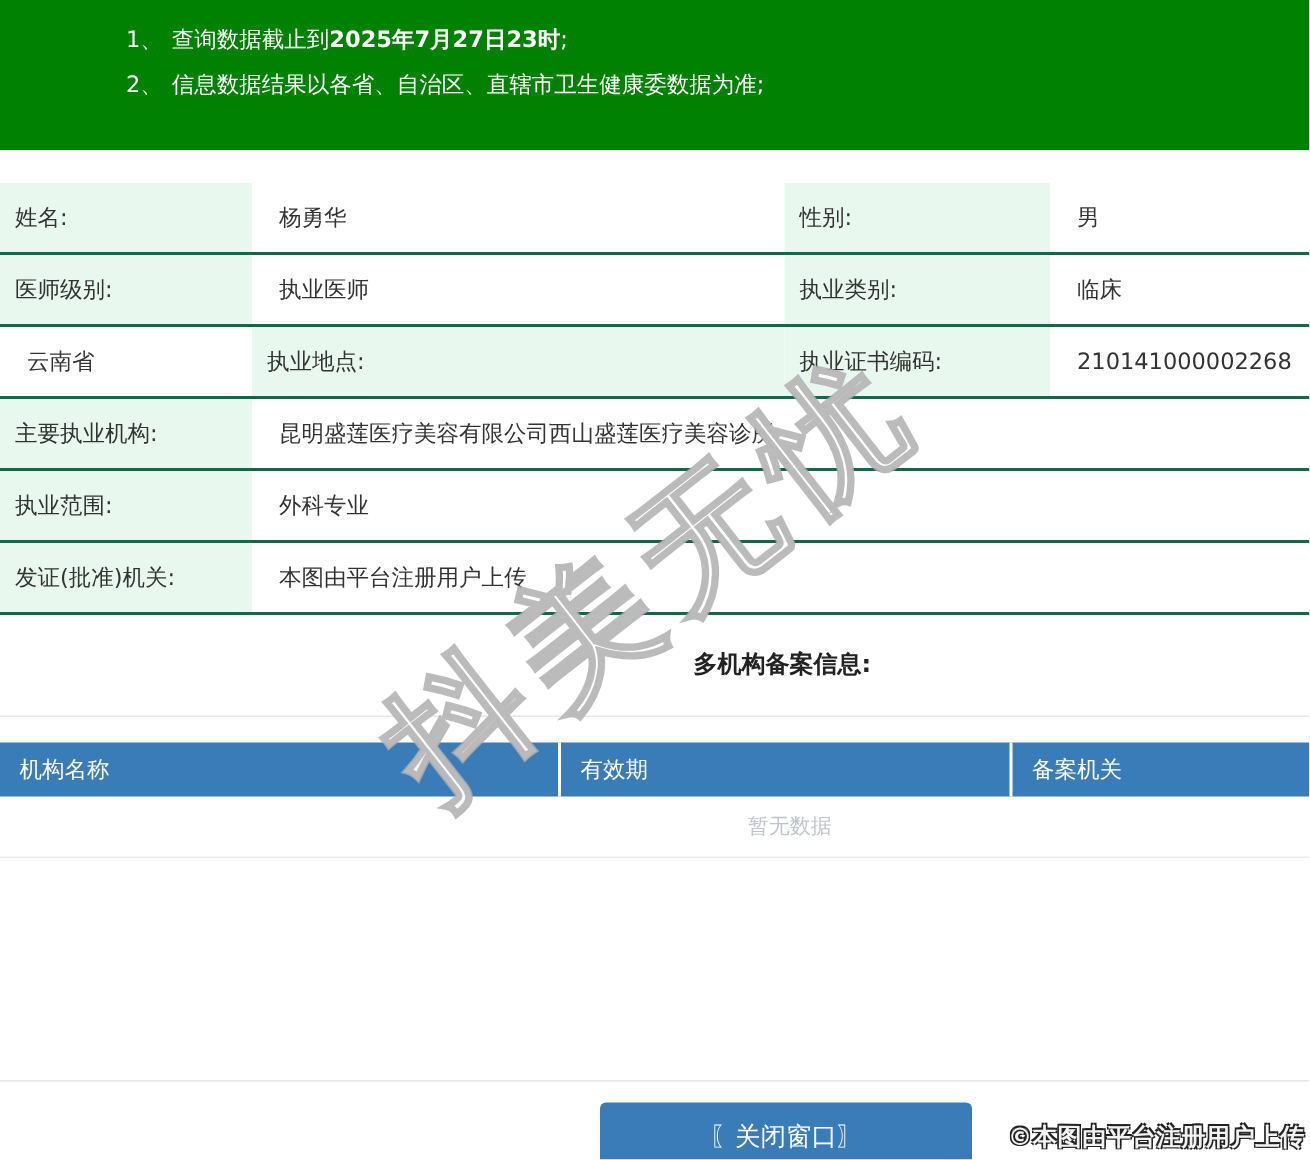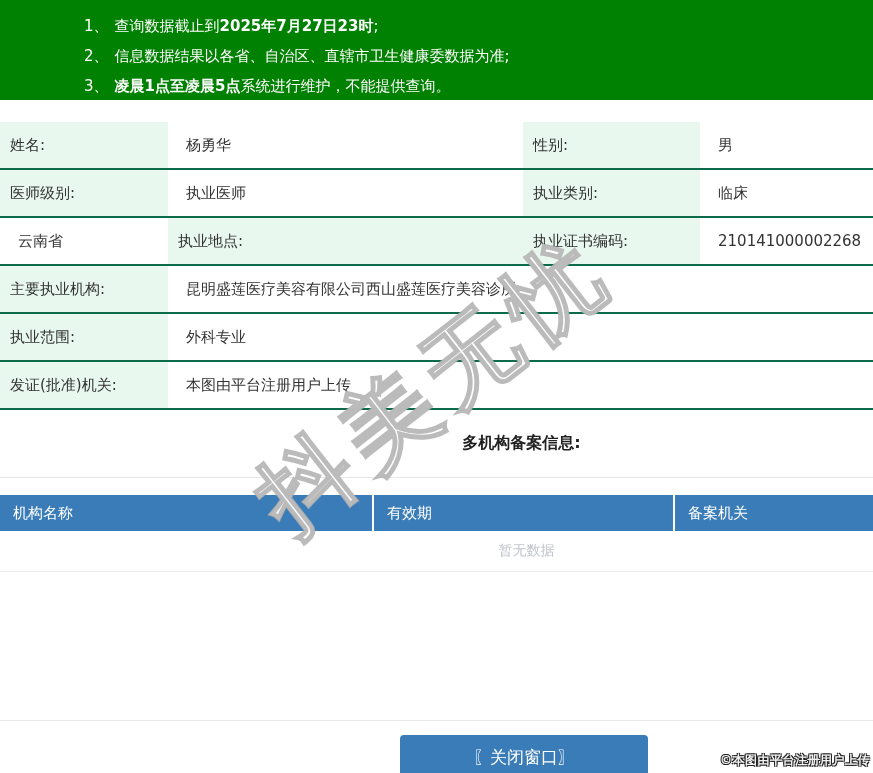--- a/index.html
+++ b/index.html
@@ -52,21 +52,21 @@
   .spacer { height:148px; }
   .footer-rule { border-top:1px solid #e8e8e8; }
   .footer-bar { padding-top:14px; }
   .close-btn {
     display:block; margin-left:400px; width:248px; height:44px;
     background:#3a7cb8; color:#fff; font-size:17px; border:none;
     border-radius:4px; cursor:pointer;
     font-family:"DejaVu Sans","Liberation Sans",sans-serif;
   }
   .credit {
-    position:absolute; right:3px; bottom:4px; font-size:12px; font-weight:700;
+    position:absolute; right:3px; bottom:4px; font-size:16px; font-weight:700;
     color:#f2f2f2;
     text-shadow:-1px -1px 0 #222, 1px -1px 0 #222, -1px 1px 0 #222, 1px 1px 0 #222;
     letter-spacing:0.5px;
   }
   
   .watermark {
     position:absolute; left:215px; top:265px; width:440px; height:240px;
     display:flex; align-items:center; justify-content:center;
     pointer-events:none; z-index:40;
   }
@@ -81,23 +81,20 @@
 <body>
 
 <div class="page">
 
   <div class="banner">
     <div class="line">
       <span class="num">1、</span><span>查询数据截止到</span><span class="b">2025年7月27日23时</span><span>;</span>
     </div>
     <div class="line">
       <span class="num">2、</span><span>信息数据结果以各省、自治区、直辖市卫生健康委数据为准;</span><span class="b"></span><span></span>
-    </div>
-    <div class="line">
-      <span class="num">3、</span><span></span><span class="b">凌晨1点至凌晨5点</span><span>系统进行维护，不能提供查询。</span>
     </div>
   </div>
 
   <div class="info">
     <div class="irow">
       <div class="cell lbl">姓名:</div>
       <div class="cell val">杨勇华</div>
       <div class="cell lbl">性别:</div>
       <div class="cell val">男</div>
     </div>

